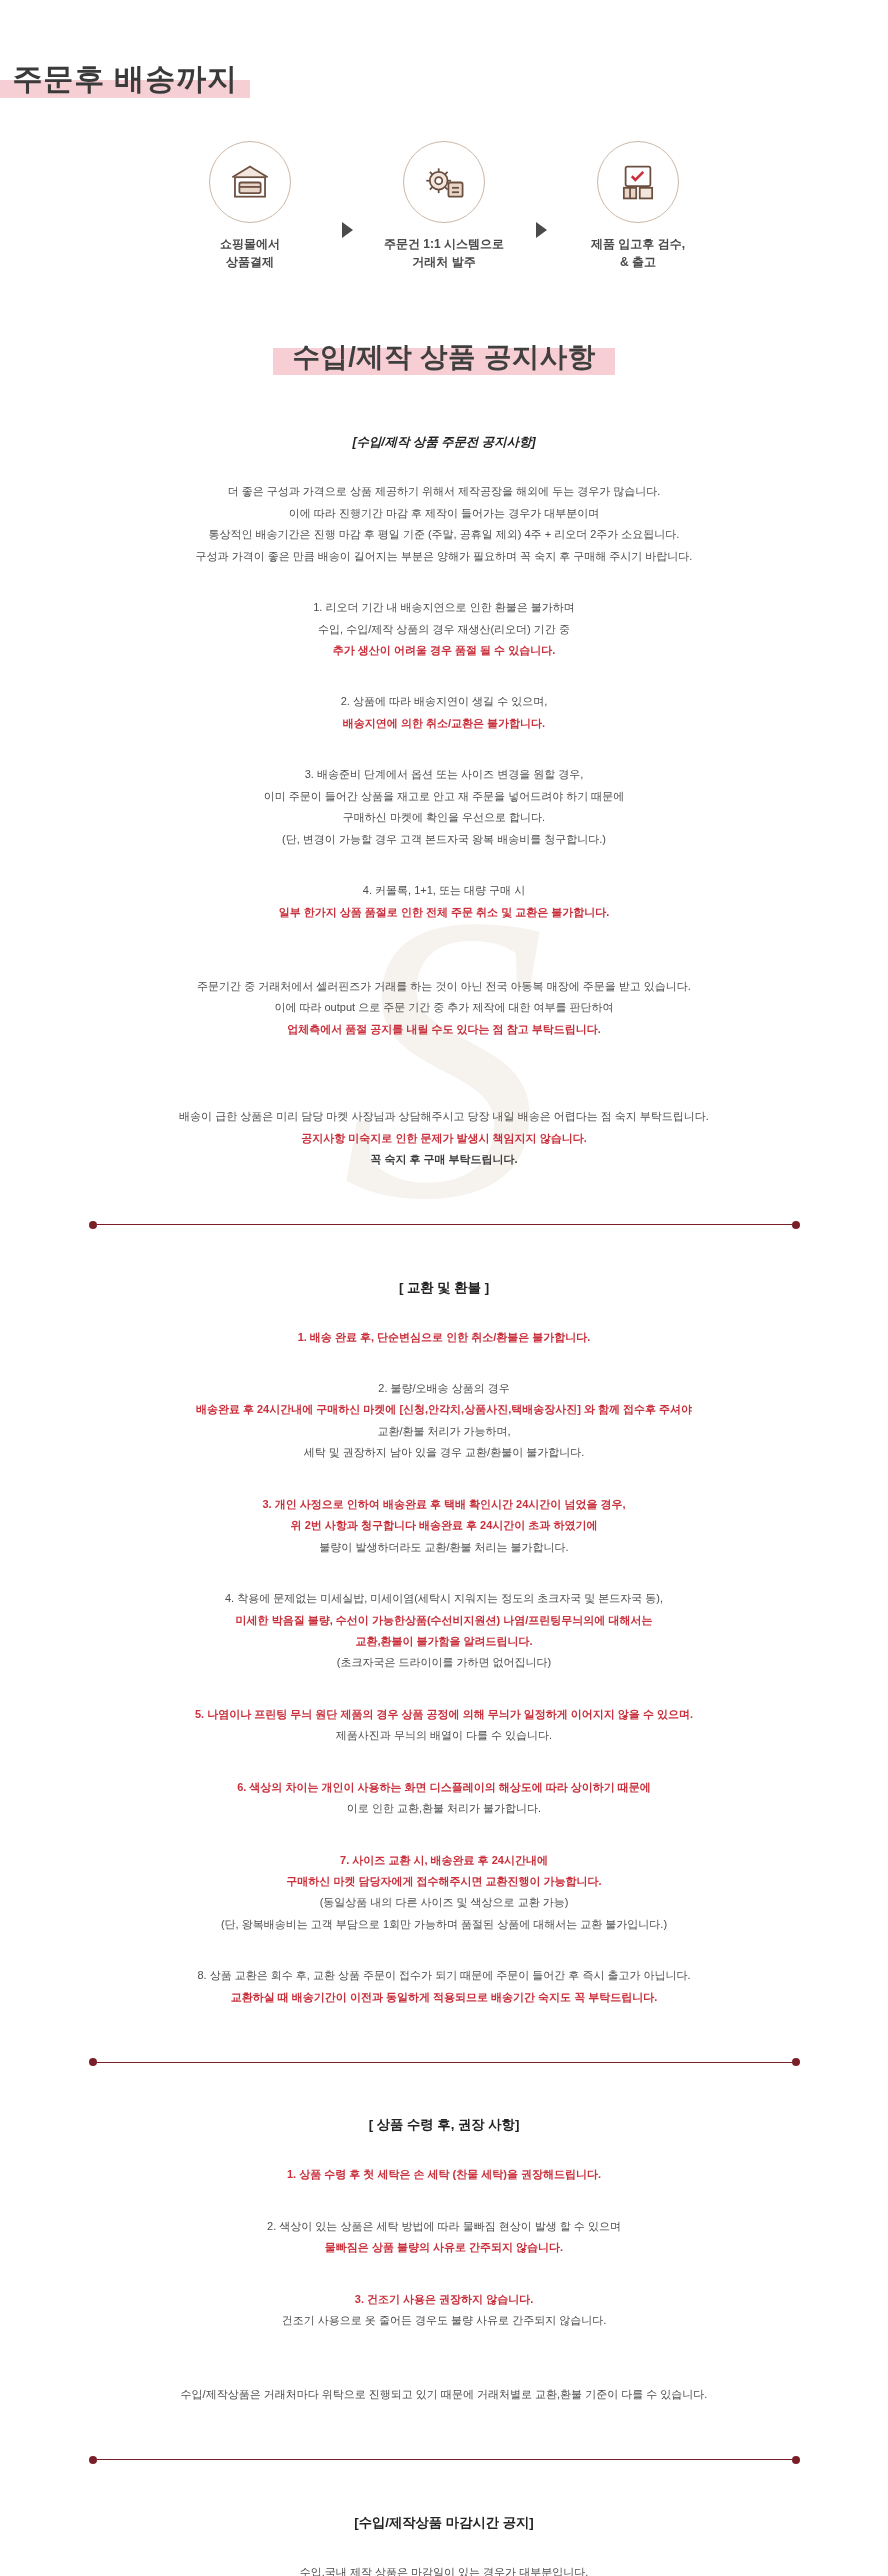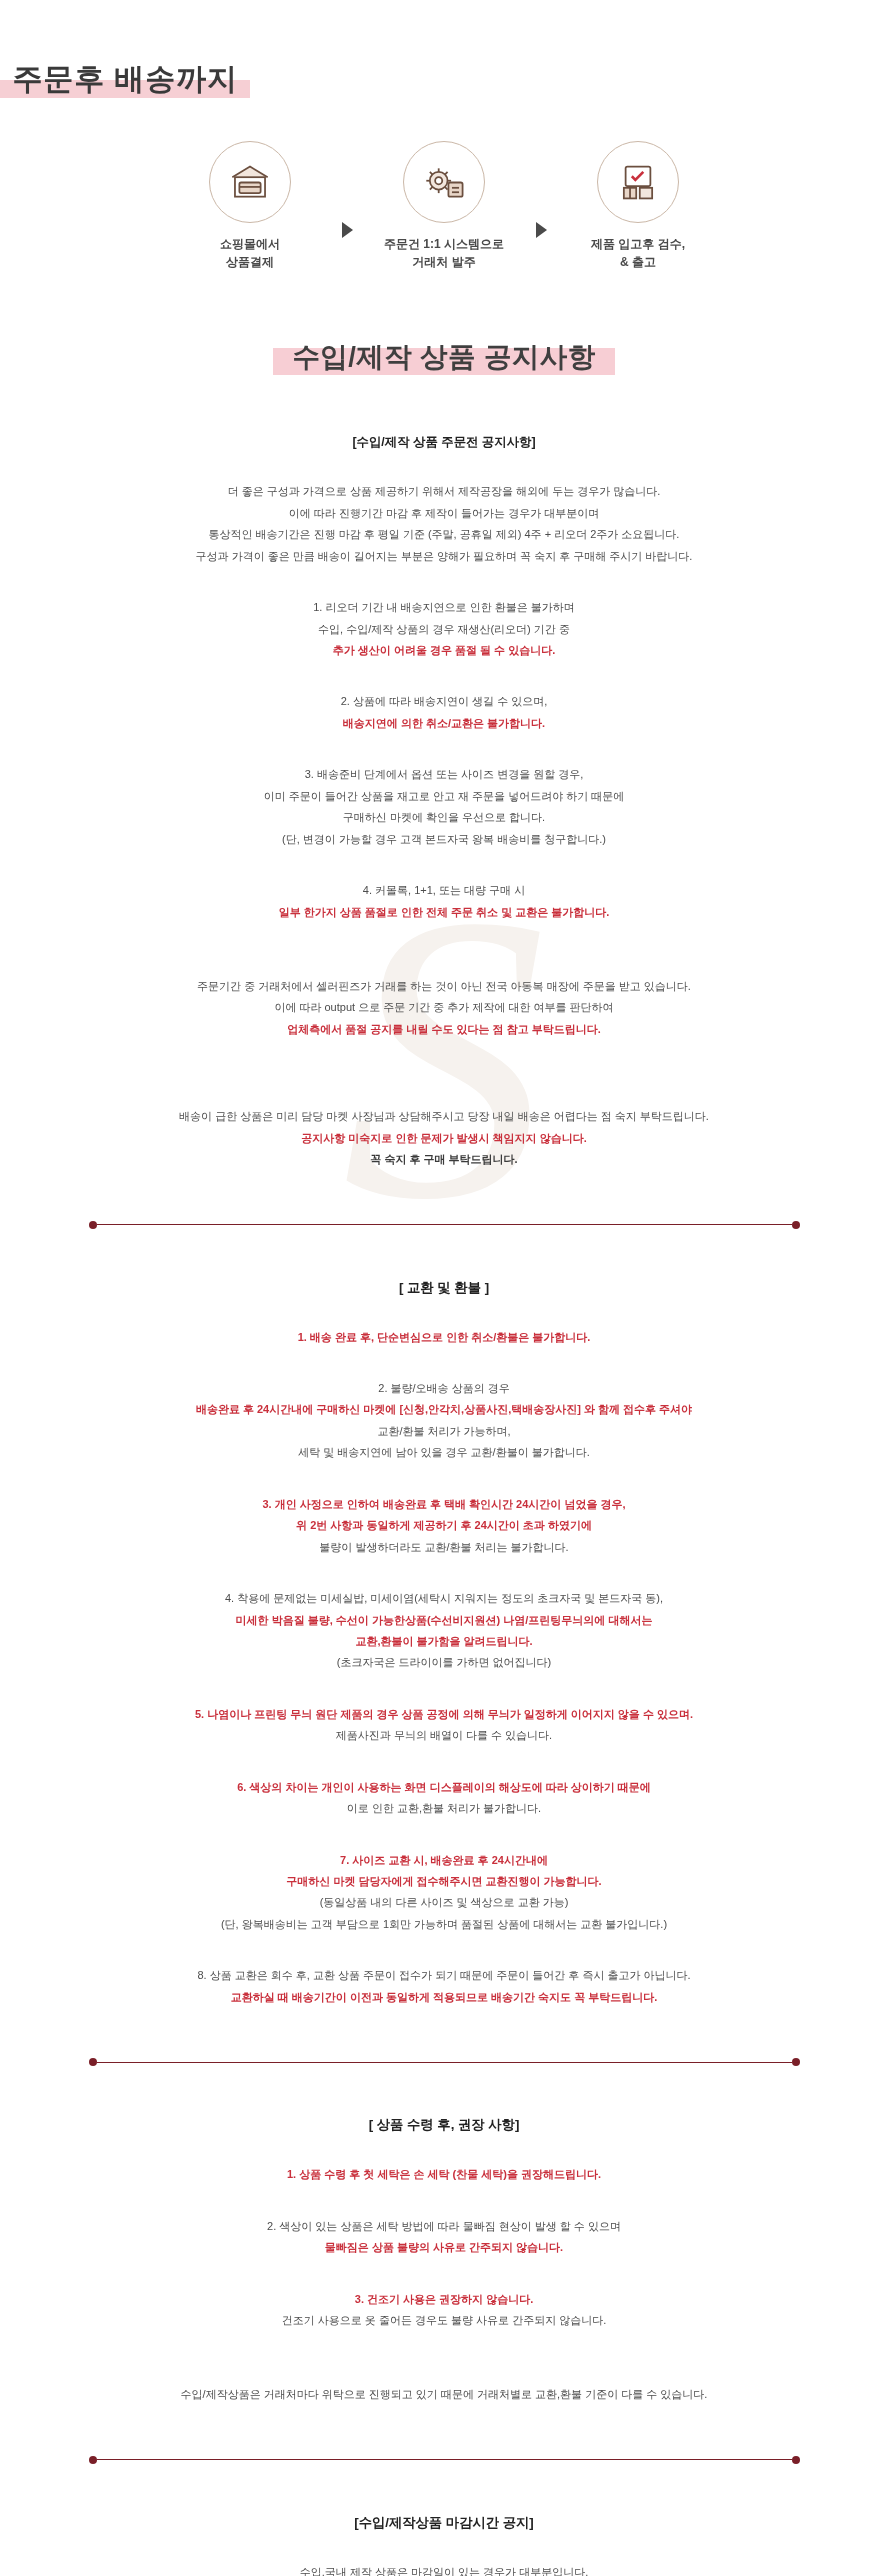--- a/index.html
+++ b/index.html
@@ -145,20 +145,21 @@
     margin: 0 auto;
     text-align: center;
   }
   .block { margin-top: 30px; }
   .block:first-child { margin-top: 0; }
   .heading {
     font-size: 12.4px;
     font-weight: bold;
     color: #222;
     margin-bottom: 12.4px;
+    font-style: italic;
   }
   .heading-lg {
     font-size: 13.3px;
     font-weight: bold;
     color: #222;
     margin-bottom: 18px;
   }
   .line {
     font-size: 11px;
     line-height: 1.95;
@@ -352,26 +353,26 @@
     <div class="heading-lg">[ 교환 및 환불 ]</div>
 
     <div class="block">
       <div class="line red">1. 배송 완료 후, 단순변심으로 인한 취소/환불은 불가합니다.</div>
     </div>
 
     <div class="block">
       <div class="line">2. 불량/오배송 상품의 경우</div>
       <div class="line red">배송완료 후 24시간내에 구매하신 마켓에 [신청,안각치,상품사진,택배송장사진] 와 함께 접수후 주셔야</div>
       <div class="line">교환/환불 처리가 가능하며,</div>
-      <div class="line">세탁 및 배송지연에 남아 있을 경우 교환/환불이 불가합니다.</div>
+      <div class="line">세탁 및 권장하지 남아 있을 경우 교환/환불이 불가합니다.</div>
     </div>
 
     <div class="block">
       <div class="line red">3. 개인 사정으로 인하여 배송완료 후 택배 확인시간 24시간이 넘었을 경우,</div>
-      <div class="line red">위 2번 사항과 동일하게 제공하기 후 24시간이 초과 하였기에</div>
+      <div class="line red">위 2번 사항과 청구합니다 배송완료 후 24시간이 초과 하였기에</div>
       <div class="line">불량이 발생하더라도 교환/환불 처리는 불가합니다.</div>
     </div>
 
     <div class="block">
       <div class="line">4. 착용에 문제없는 미세실밥, 미세이염(세탁시 지워지는 정도의 초크자국 및 본드자국 동),</div>
       <div class="line red">미세한 박음질 불량, 수선이 가능한상품(수선비지원션) 나염/프린팅무늬의에 대해서는</div>
       <div class="line red">교환,환불이 불가함을 알려드립니다.</div>
       <div class="line">(초크자국은 드라이이를 가하면 없어집니다)</div>
     </div>
 

